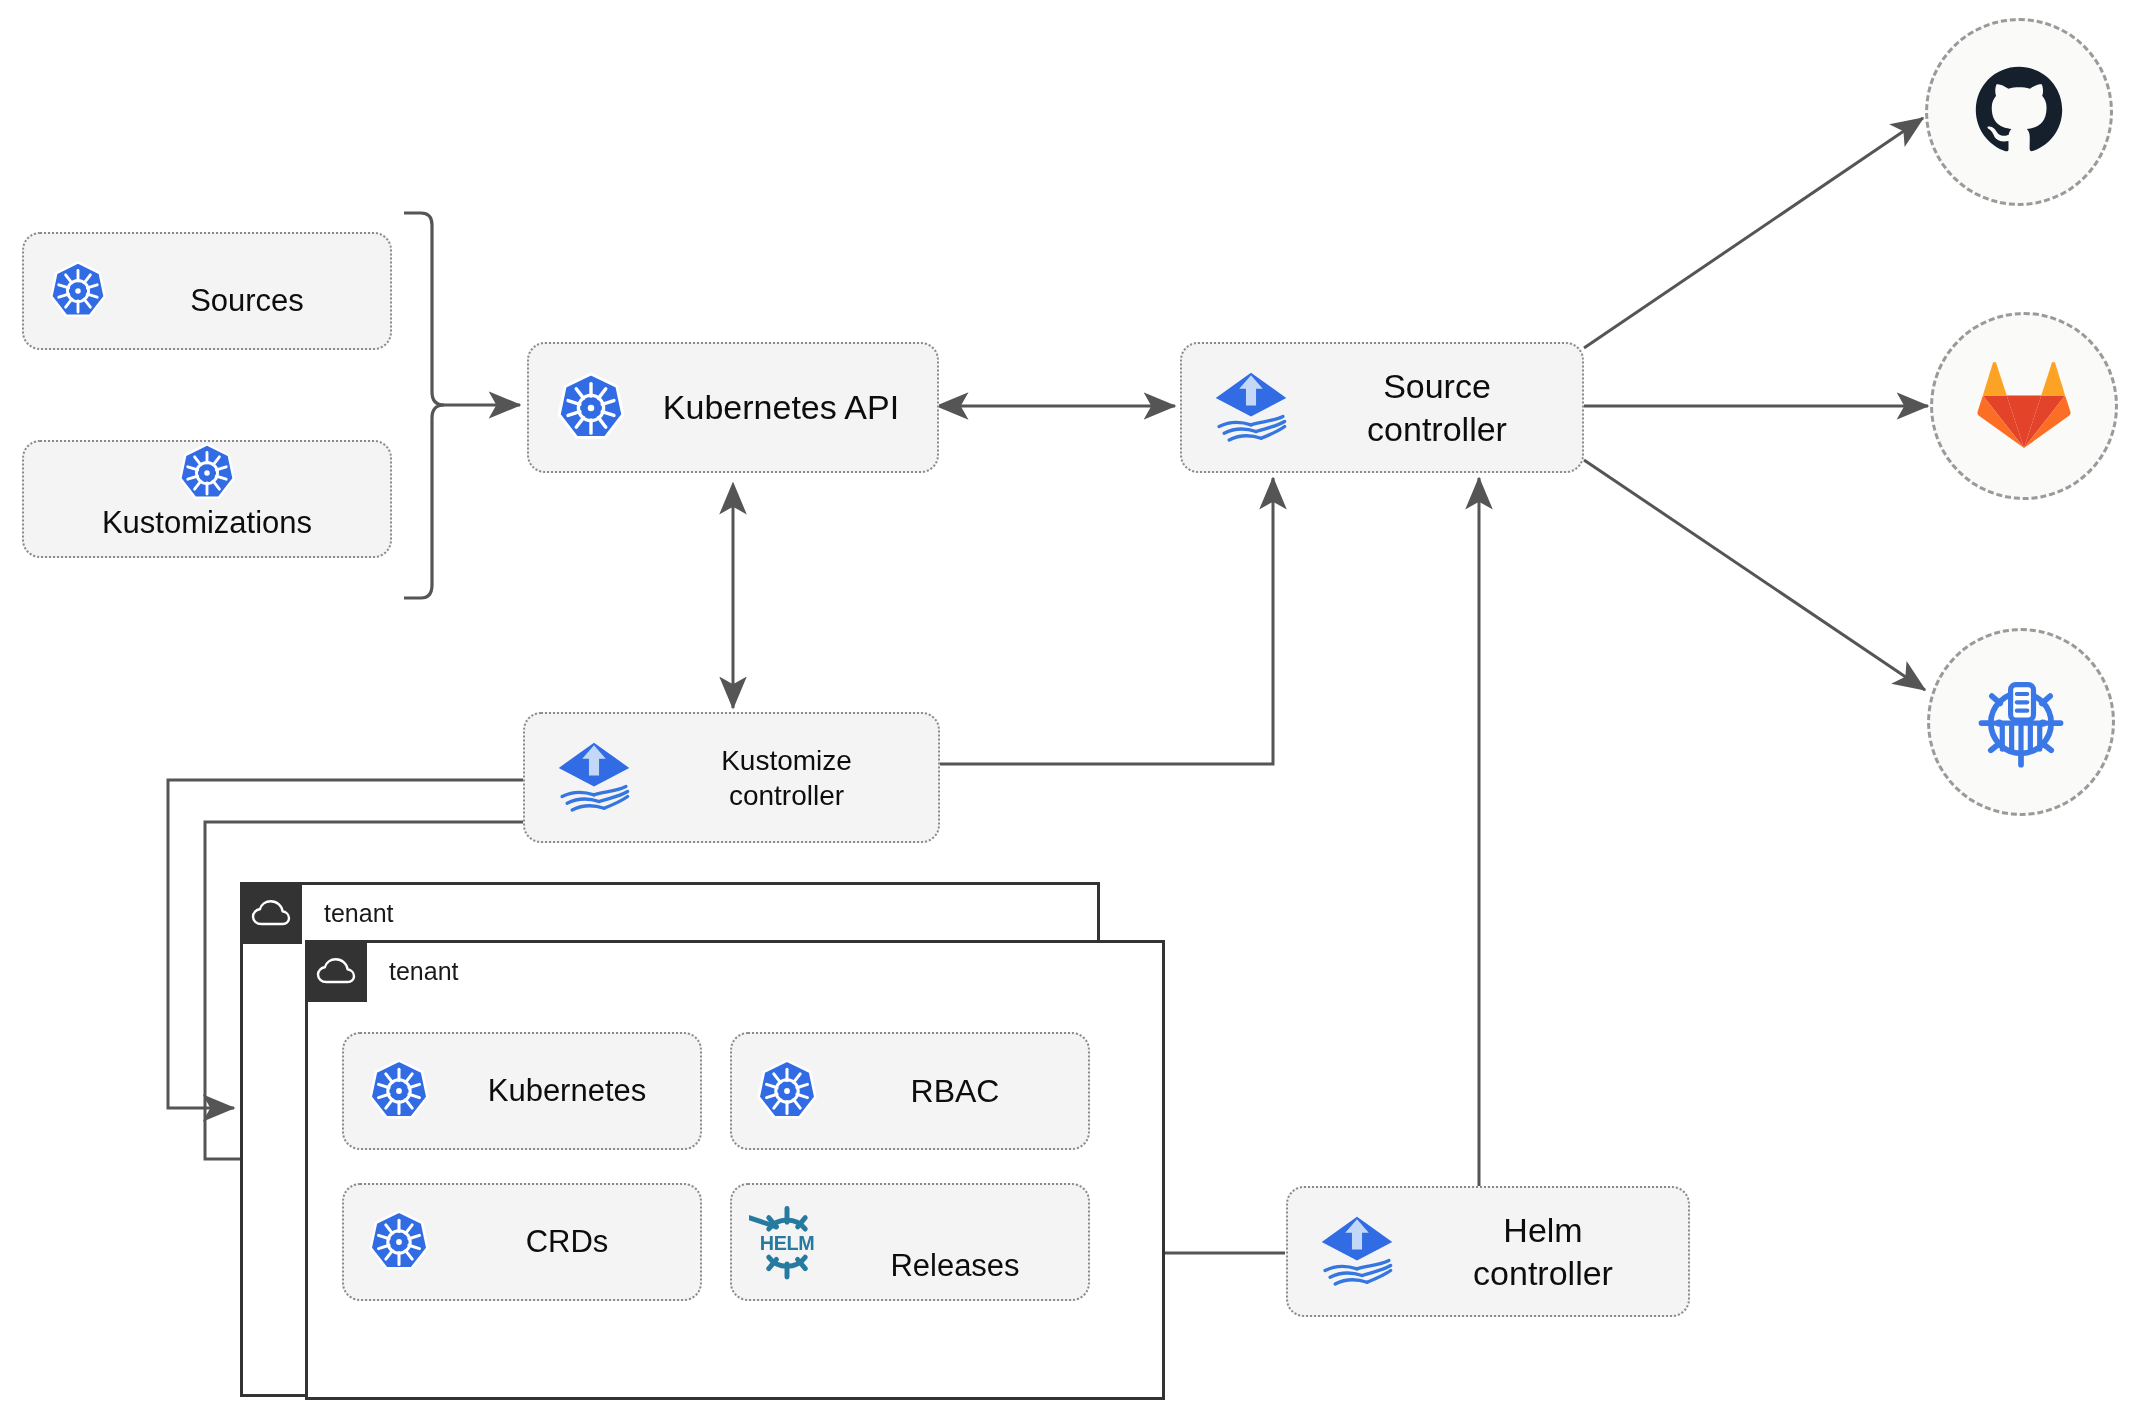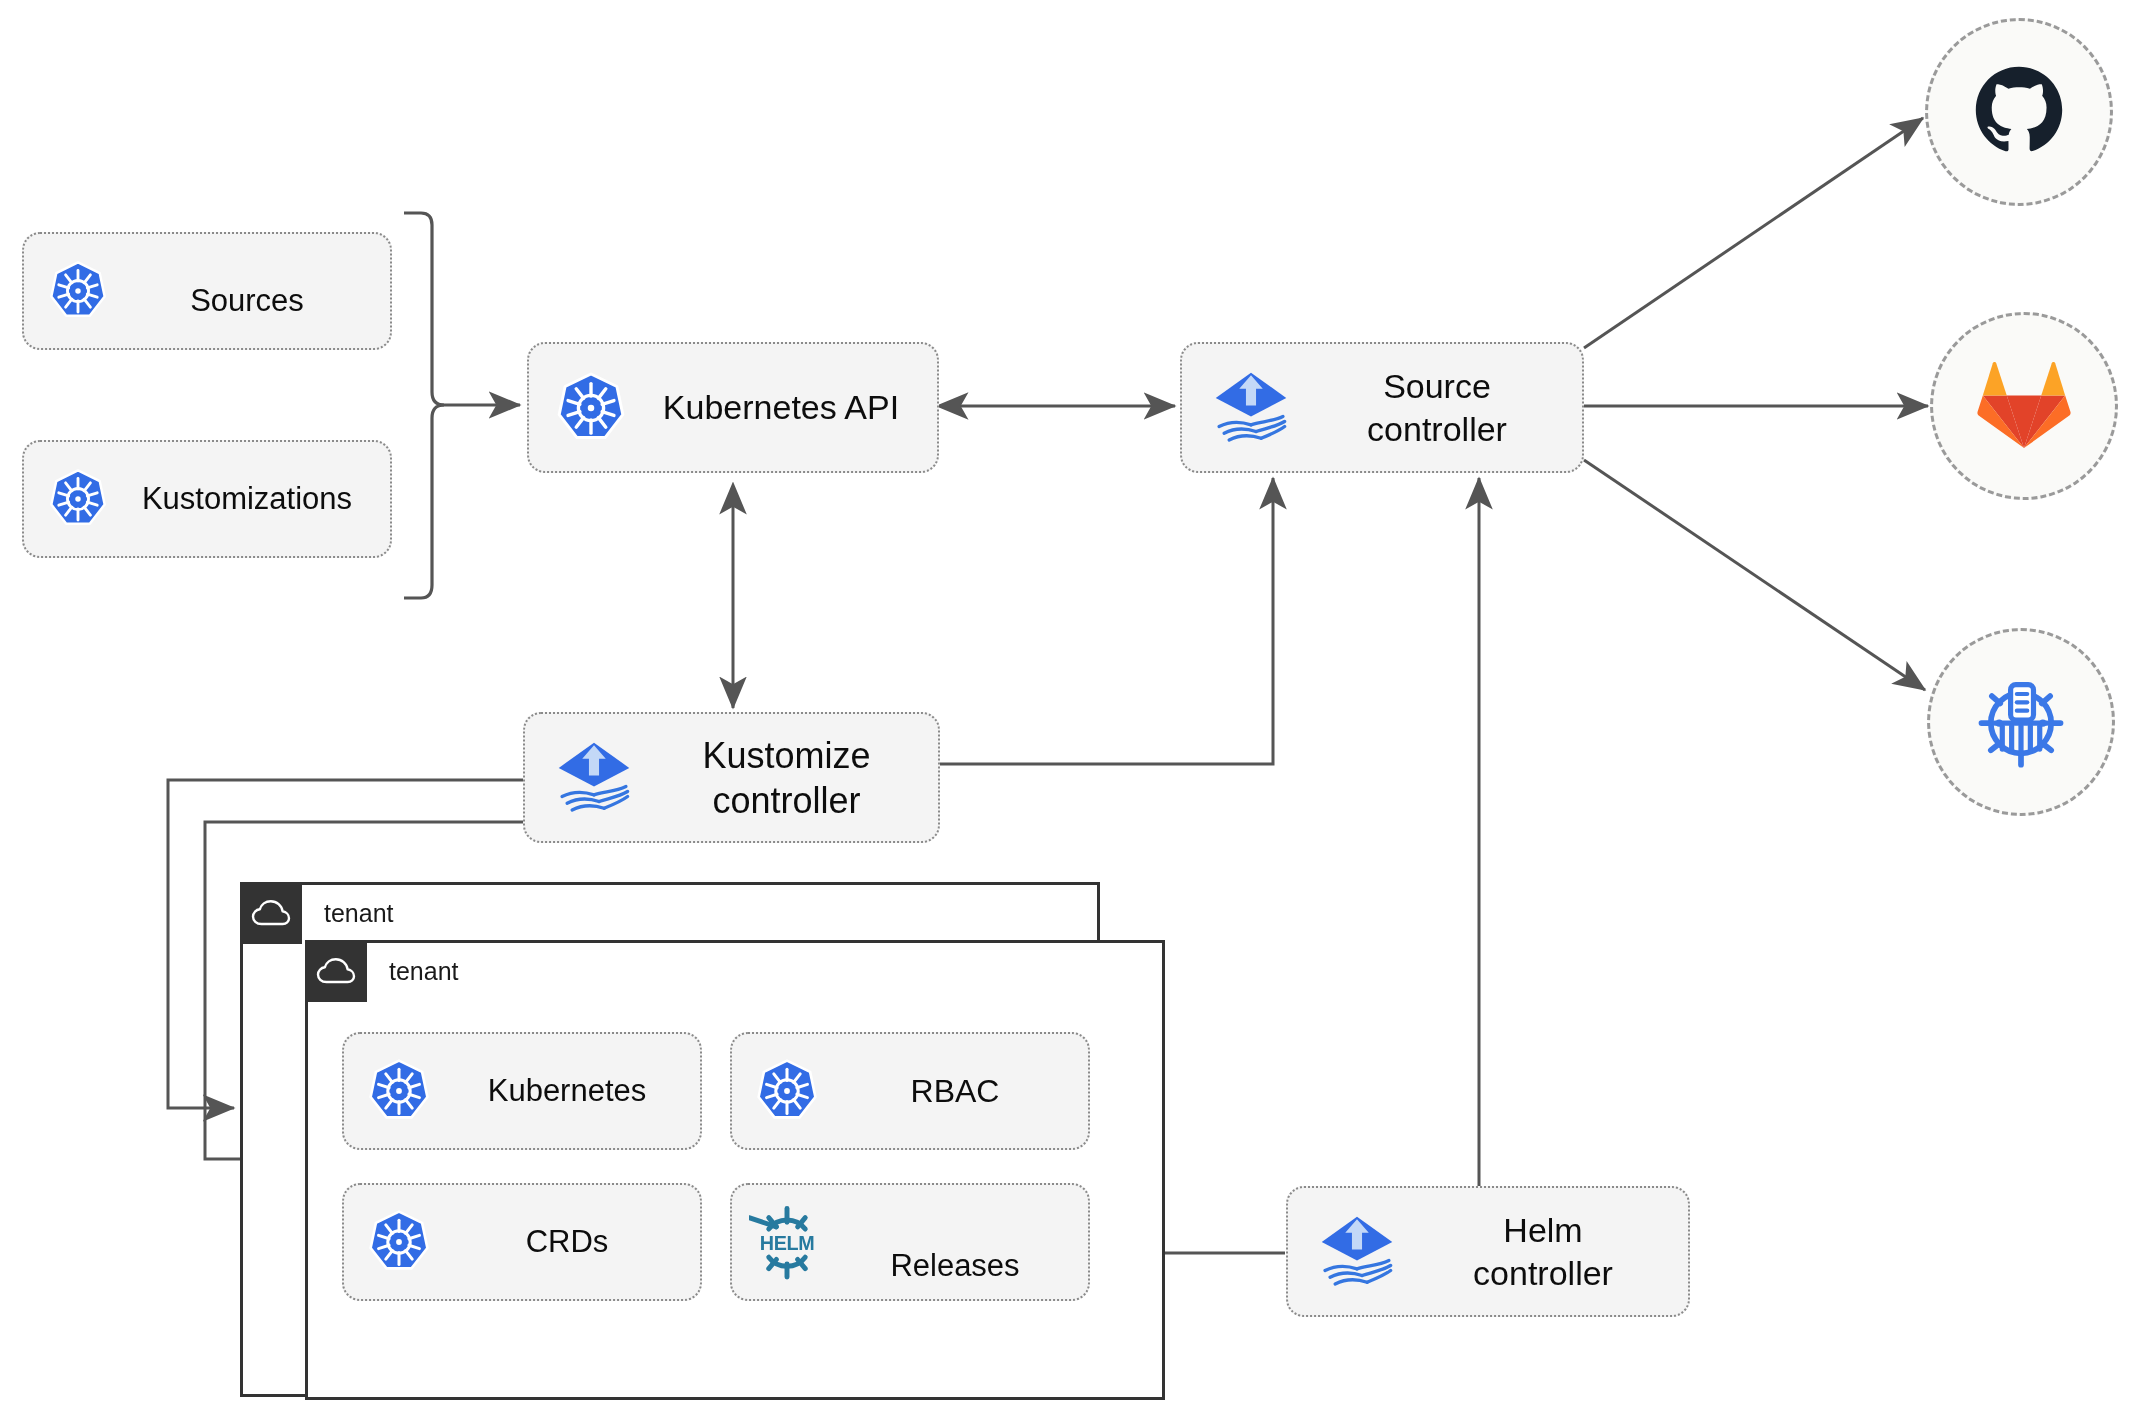--- a/index.html
+++ b/index.html
@@ -184,21 +184,21 @@
           <line x1="70" y1="76" x2="60" y2="63"></line>
           <line x1="40" y1="37" x2="30" y2="24"></line>
         </g>
         <circle cx="50" cy="50" r="17" fill="none" stroke="#ffffff" stroke-width="4.6"></circle>
         <circle cx="50" cy="50" r="4.4" fill="#ffffff"></circle>
       </svg>
     </span>
     <span class="lbl" style="font-size:31px;margin-top:20px;">Sources</span>
   </div>
 
-  <div class="node" style="left:22px; top:440px; width:370px; height:118px; padding:0 14px;">
+  <div class="node" style="left:22px; top:440px; width:370px; height:118px; padding:0 14px;flex-direction:column;">
     <span class="ico" style="width:80px;">
       <svg width="62" height="62" viewBox="0 0 100 100" aria-hidden="true">
         <polygon points="50,4 85,21 93,59 69,90 31,90 7,59 15,21" fill="#326CE5" stroke="#ffffff" stroke-width="4" stroke-linejoin="round"></polygon>
         <g stroke="#ffffff" stroke-width="4.6" stroke-linecap="round">
           <line x1="50" y1="17" x2="50" y2="34"></line>
           <line x1="50" y1="66" x2="50" y2="84"></line>
           <line x1="19" y1="40" x2="35" y2="45"></line>
           <line x1="65" y1="55" x2="81" y2="60"></line>
           <line x1="81" y1="40" x2="65" y2="45"></line>
           <line x1="35" y1="55" x2="19" y2="60"></line>
@@ -264,21 +264,21 @@
         <g stroke="#3576E0" stroke-width="4" stroke-linecap="round" fill="none">
           <path d="M12,72 C24,66 38,66 50,70"></path>
           <path d="M18,80 C30,74 44,74 56,78"></path>
           <path d="M24,88 C36,82 50,82 62,86"></path>
           <path d="M50,70 C62,66 76,66 88,60"></path>
           <path d="M56,78 C68,74 80,72 90,66"></path>
           <path d="M62,86 C72,82 82,78 90,72"></path>
         </g>
       </svg>
     </span>
-    <span class="lbl" style="font-size:36px;">Kustomize
+    <span class="lbl" style="font-size:28px;">Kustomize
 controller</span>
   </div>
 
   <div class="node" style="left:1286px; top:1186px; width:404px; height:131px; padding:0 14px;">
     <span class="ico" style="width:110px;">
       <svg width="84" height="84" viewBox="0 0 100 100" aria-hidden="true">
         <polygon points="50,8 92,38 50,60 8,38" fill="#326CE5"></polygon>
         <path d="M44,47 L44,27 L36,27 L50,11 L64,27 L56,27 L56,47 Z" fill="#C3D8F7"></path>
         <g stroke="#3576E0" stroke-width="4" stroke-linecap="round" fill="none">
           <path d="M12,72 C24,66 38,66 50,70"></path>

